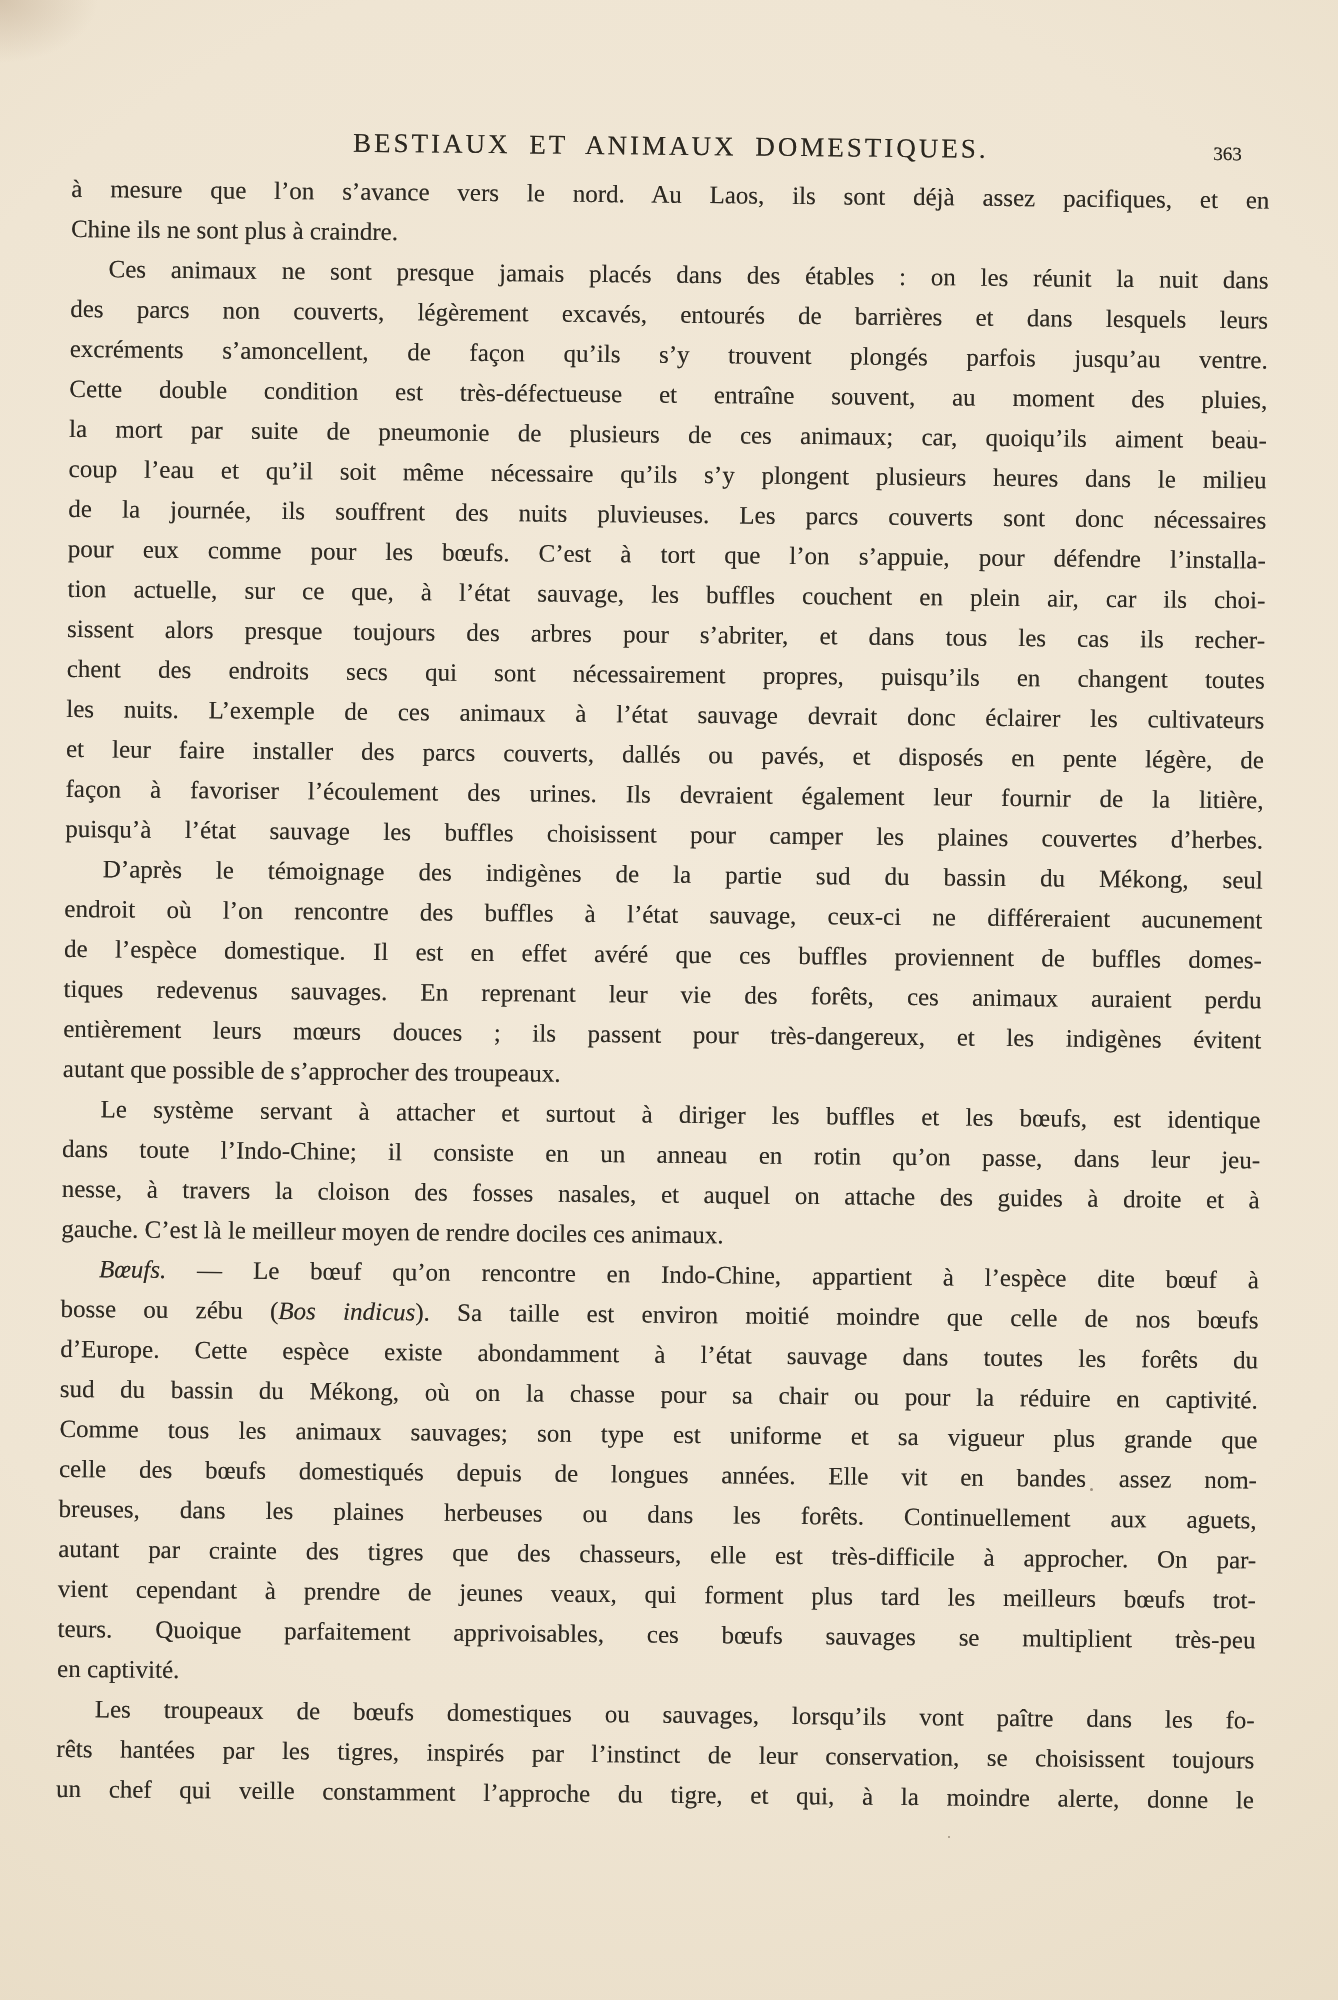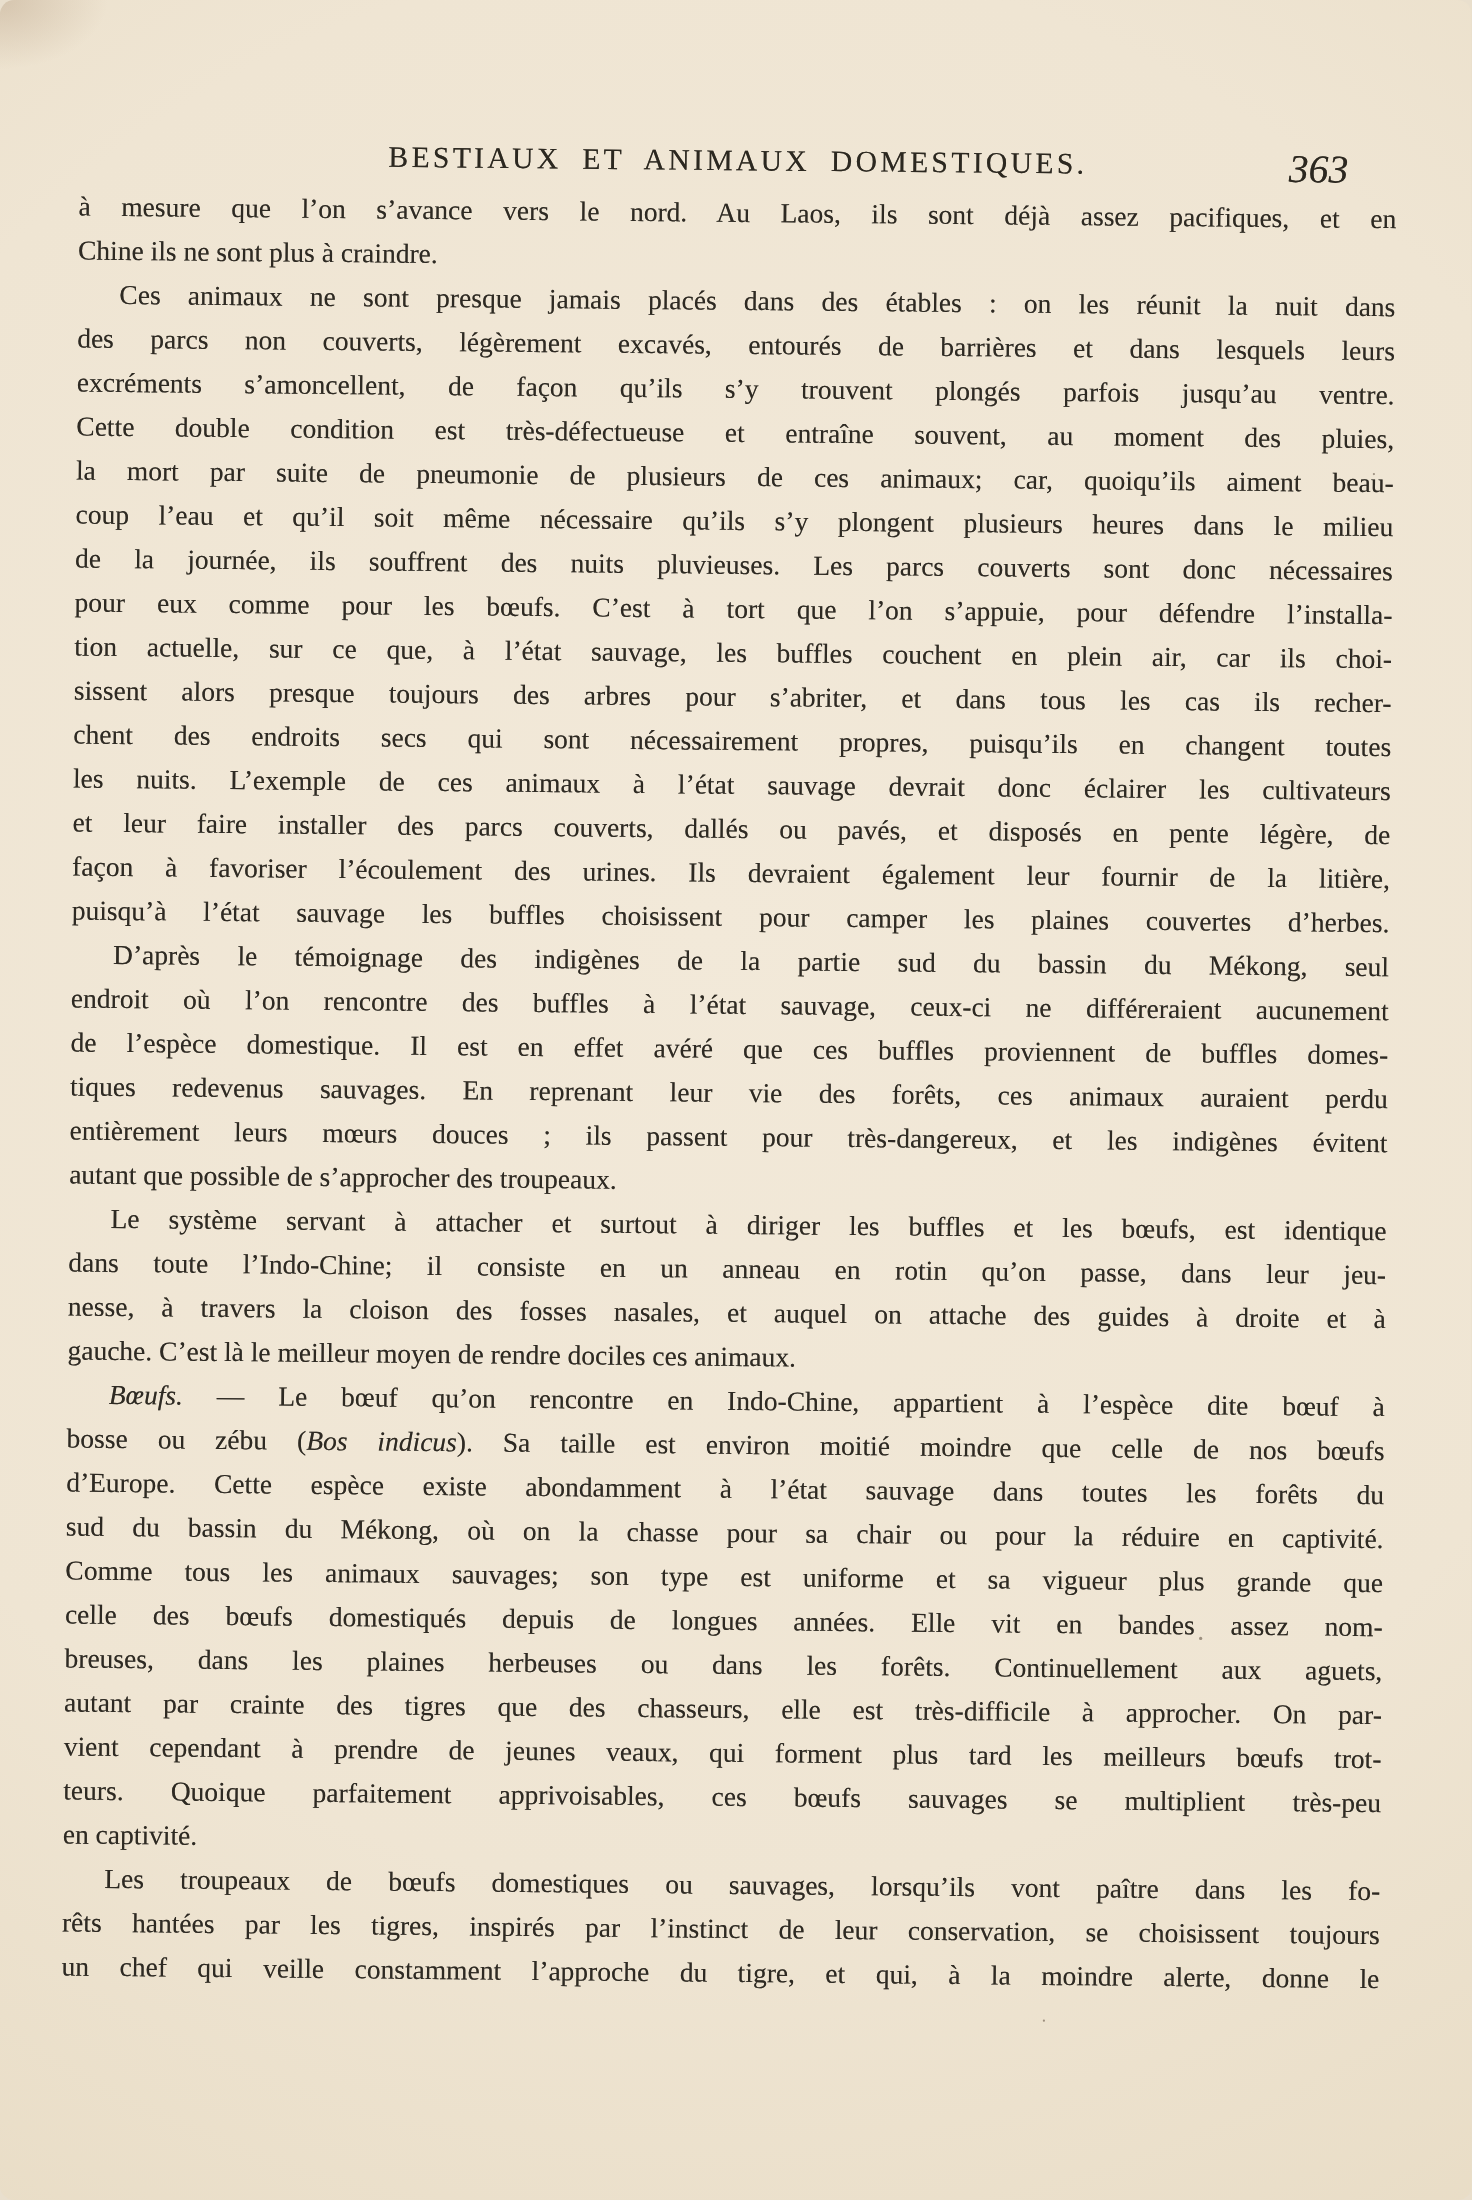--- a/index.html
+++ b/index.html
@@ -8,42 +8,40 @@
     font-family:"Liberation Serif","DejaVu Serif",serif;
     background:#e9dfcd;
     overflow:hidden;
   }
   .page{
     position:relative;width:1338px;height:2000px;overflow:hidden;
     background:
       radial-gradient(ellipse 140px 90px at 0% 0%, rgba(160,130,100,0.30), rgba(160,130,100,0) 70%),
       radial-gradient(ellipse 120% 80% at 48% 42%, #f2e9d9 0%, #efe5d3 55%, #e8dcc5 88%, #e2d4ba 100%);
     color:#2e2a23;
-    border-radius:13px;
   }
   .speck{position:absolute;border-radius:50%;background:rgba(90,75,60,0.55);}
   .content{
     position:absolute;left:72px;top:122px;width:1198px;
     transform:rotate(0.55deg);
     transform-origin:0 0;
   }
   .header{position:relative;height:36px;}
   .running-title{
     text-align:center;
     font-size:27px;line-height:36px;
     letter-spacing:3px;word-spacing:9px;
     color:#2c2820;
     text-shadow:0 0 0.5px rgba(44,40,32,0.65);
   }
   .folio{
-    position:absolute;right:44px;top:3px;
-    font-size:36px;line-height:36px;
+    position:absolute;right:28px;top:3px;
+    font-size:19px;line-height:36px;
     color:#2c2820;
     text-shadow:0 0 0.5px rgba(44,40,32,0.65);
-    font-style:italic;
   }
   #text-block{margin-top:11px;font-size:25px;color:#2e2a23;}
   .para{margin:0;}
   .line{
     line-height:40px;height:40px;
     text-align:justify;text-align-last:justify;
     white-space:normal;
     text-shadow:0 0 0.5px rgba(46,42,35,0.55);
   }
   .line.endline{text-align-last:left;}

